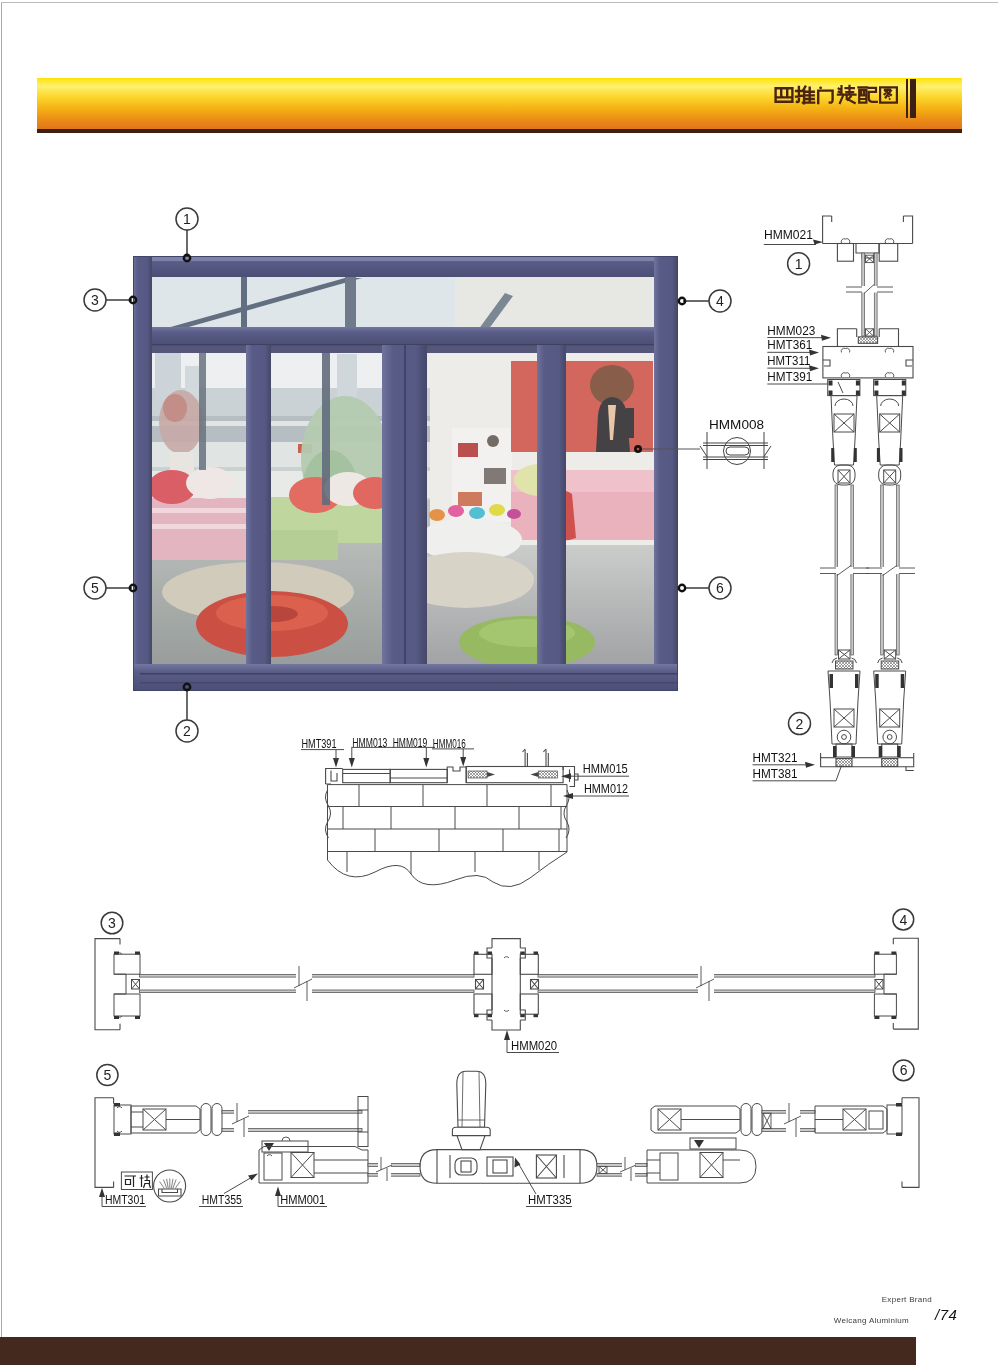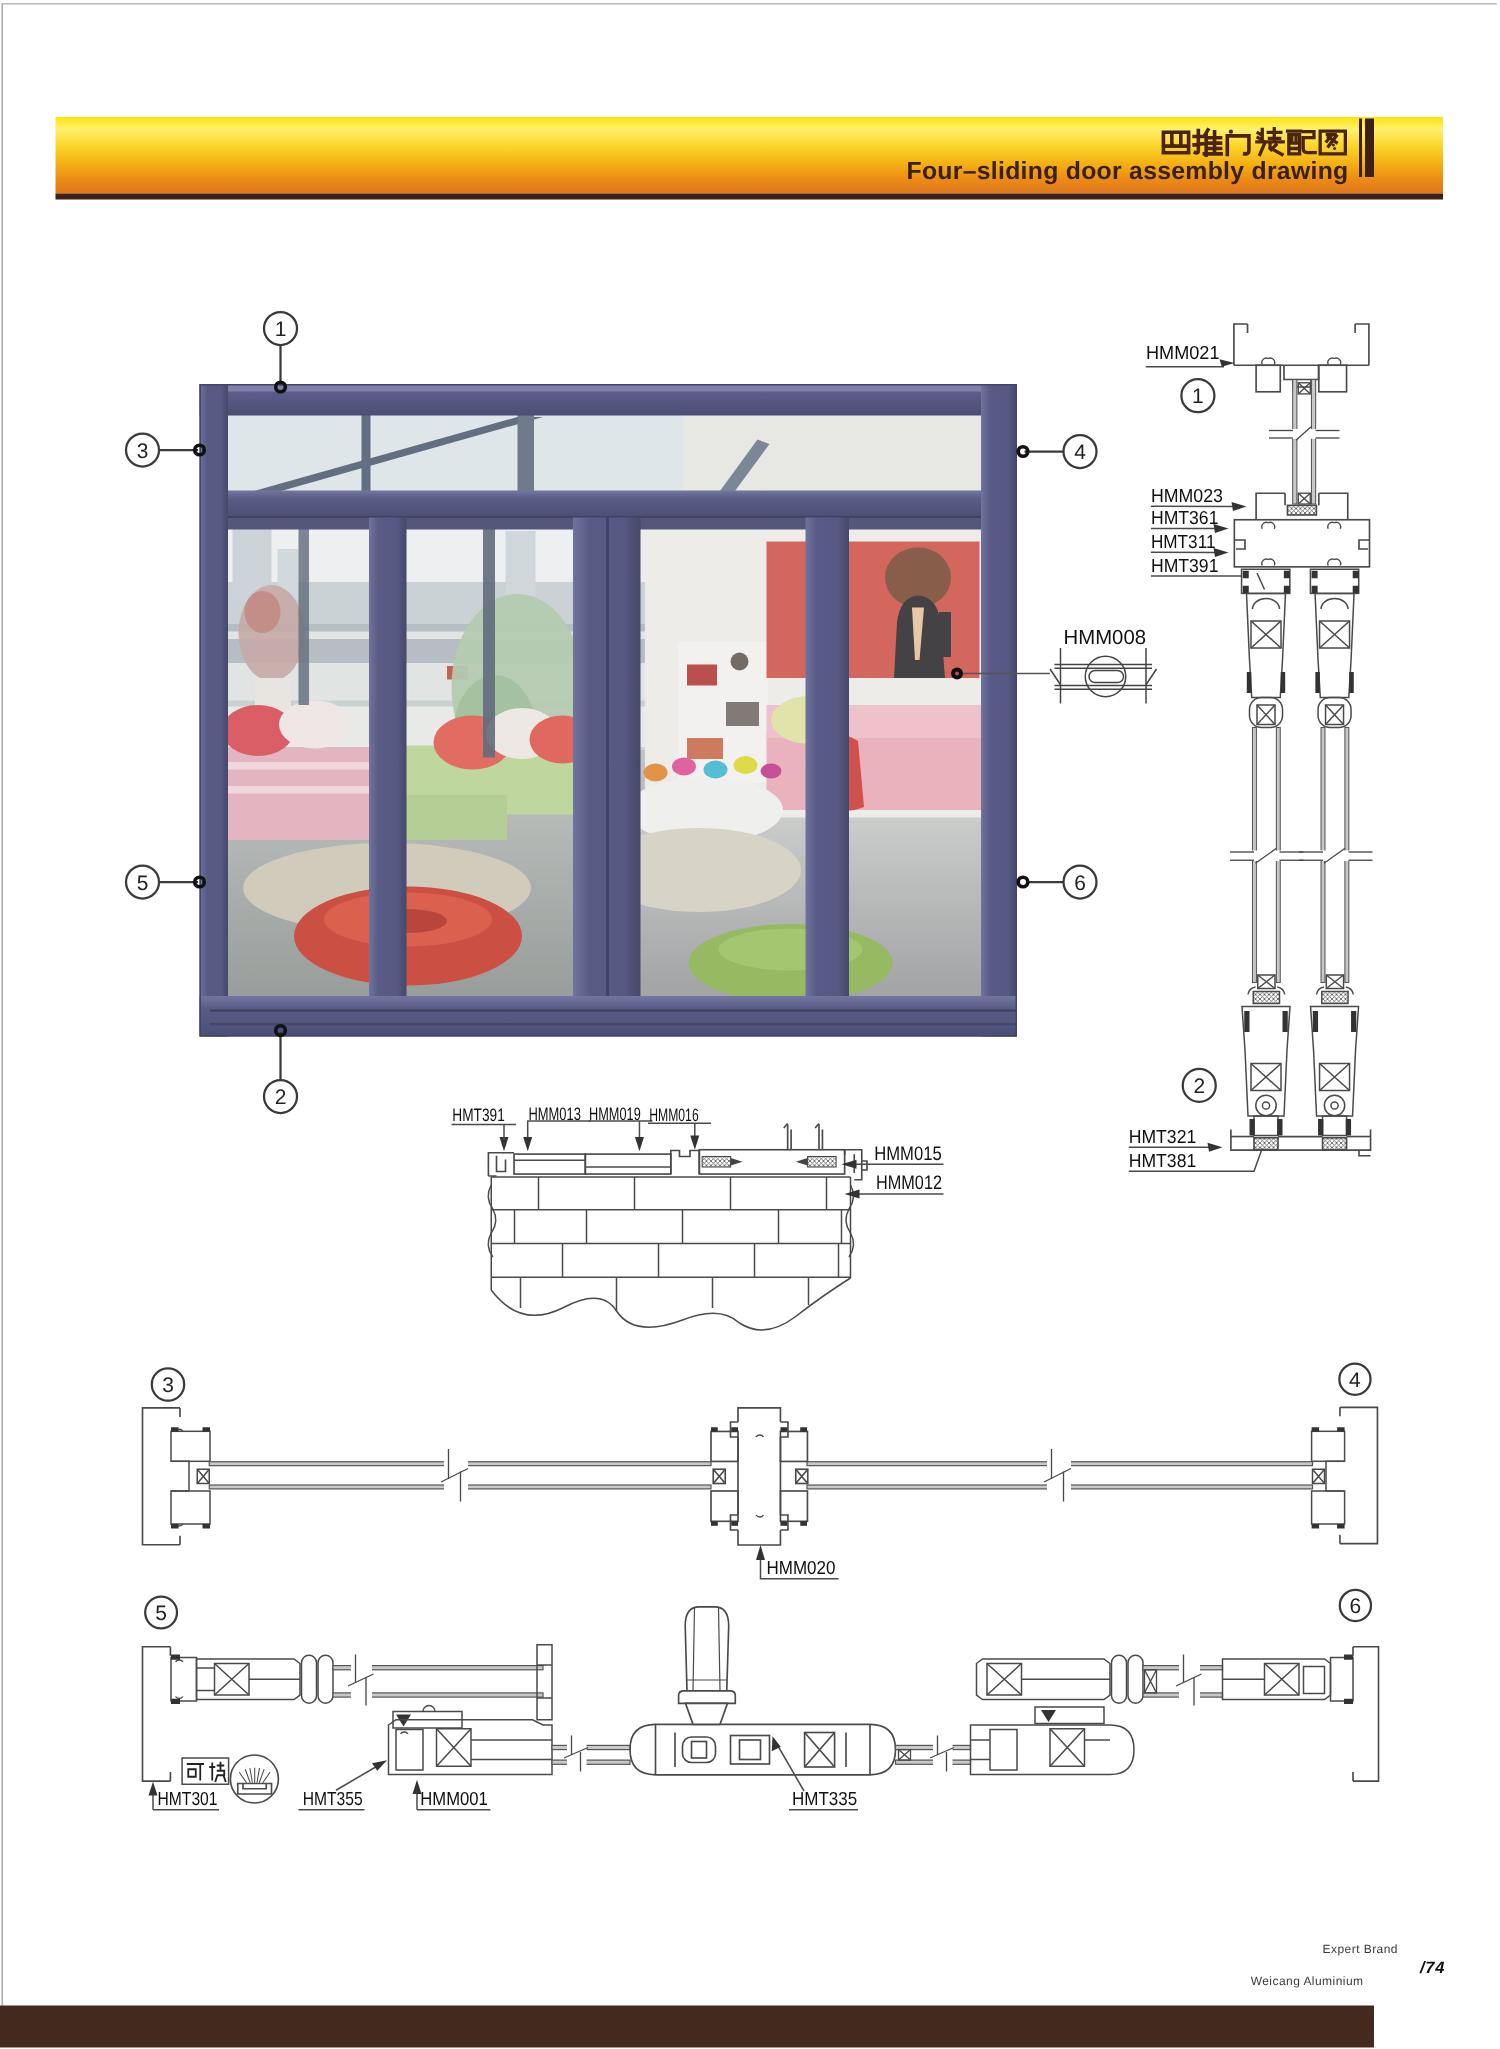--- a/index.html
+++ b/index.html
@@ -45,22 +45,20 @@
       </g>
 
       <g transform="translate(104.5,1) scale(0.20)">
         <path d="M8,12 H92 V88 H8 Z M32,24 H58 M48,24 L30,46 M36,32 L62,50 M62,28 L36,62" stroke-width="11"></path>
         <circle cx="52" cy="58" r="5" fill="#4b2410" stroke="none"></circle>
         <circle cx="56" cy="70" r="5" fill="#4b2410" stroke="none"></circle>
       </g>
     </g>
   </svg>
 
-  <div class="abs" style="left:499px;top:105px;width:400px;height:18px;color:#3b2013;
-     font-size:16.5px;font-weight:bold;text-align:right;letter-spacing:0.2px;">Four–sliding door assembly drawing</div>
 
   <div class="abs" style="left:906px;top:79px;width:2px;height:39px;background:#3b2013;"></div>
   <div class="abs" style="left:910px;top:79px;width:6px;height:39px;background:#3b2013;"></div>
 
   <svg class="abs" style="left:0;top:0;" width="1000" height="1250" viewBox="0 0 1000 1250">
   <defs>
     <linearGradient id="frameV" x1="0" y1="0" x2="1" y2="0">
       <stop offset="0" stop-color="#70739c"></stop>
           <stop offset="0.25" stop-color="#585b86"></stop>
       <stop offset="0.75" stop-color="#565983"></stop>
@@ -1000,16 +998,16 @@
 
   </svg>
 
   <div class="abs" style="left:732px;top:1295px;width:200px;height:9px;color:#3a3a3a;
      font-size:8px;text-align:right;letter-spacing:0.3px;">Expert Brand</div>
 
   <div class="abs" style="left:708px;top:1315.5px;width:201px;height:9px;color:#3a3a3a;
      font-size:8px;text-align:right;letter-spacing:0.3px;">Weicang Aluminium</div>
 
   <div class="abs" style="left:935px;top:1306px;width:40px;height:22px;color:#111;
-     font-size:11px;font-weight:bold;font-style:italic;letter-spacing:0.5px;text-align:center;">/74</div>
+     font-size:15px;font-weight:normal;font-style:italic;letter-spacing:0.5px;">/74</div>
 
   <div class="abs" style="left:0;top:1337px;width:916px;height:28px;background:#44291e;"></div>
 </div>
 
 </body></html>

